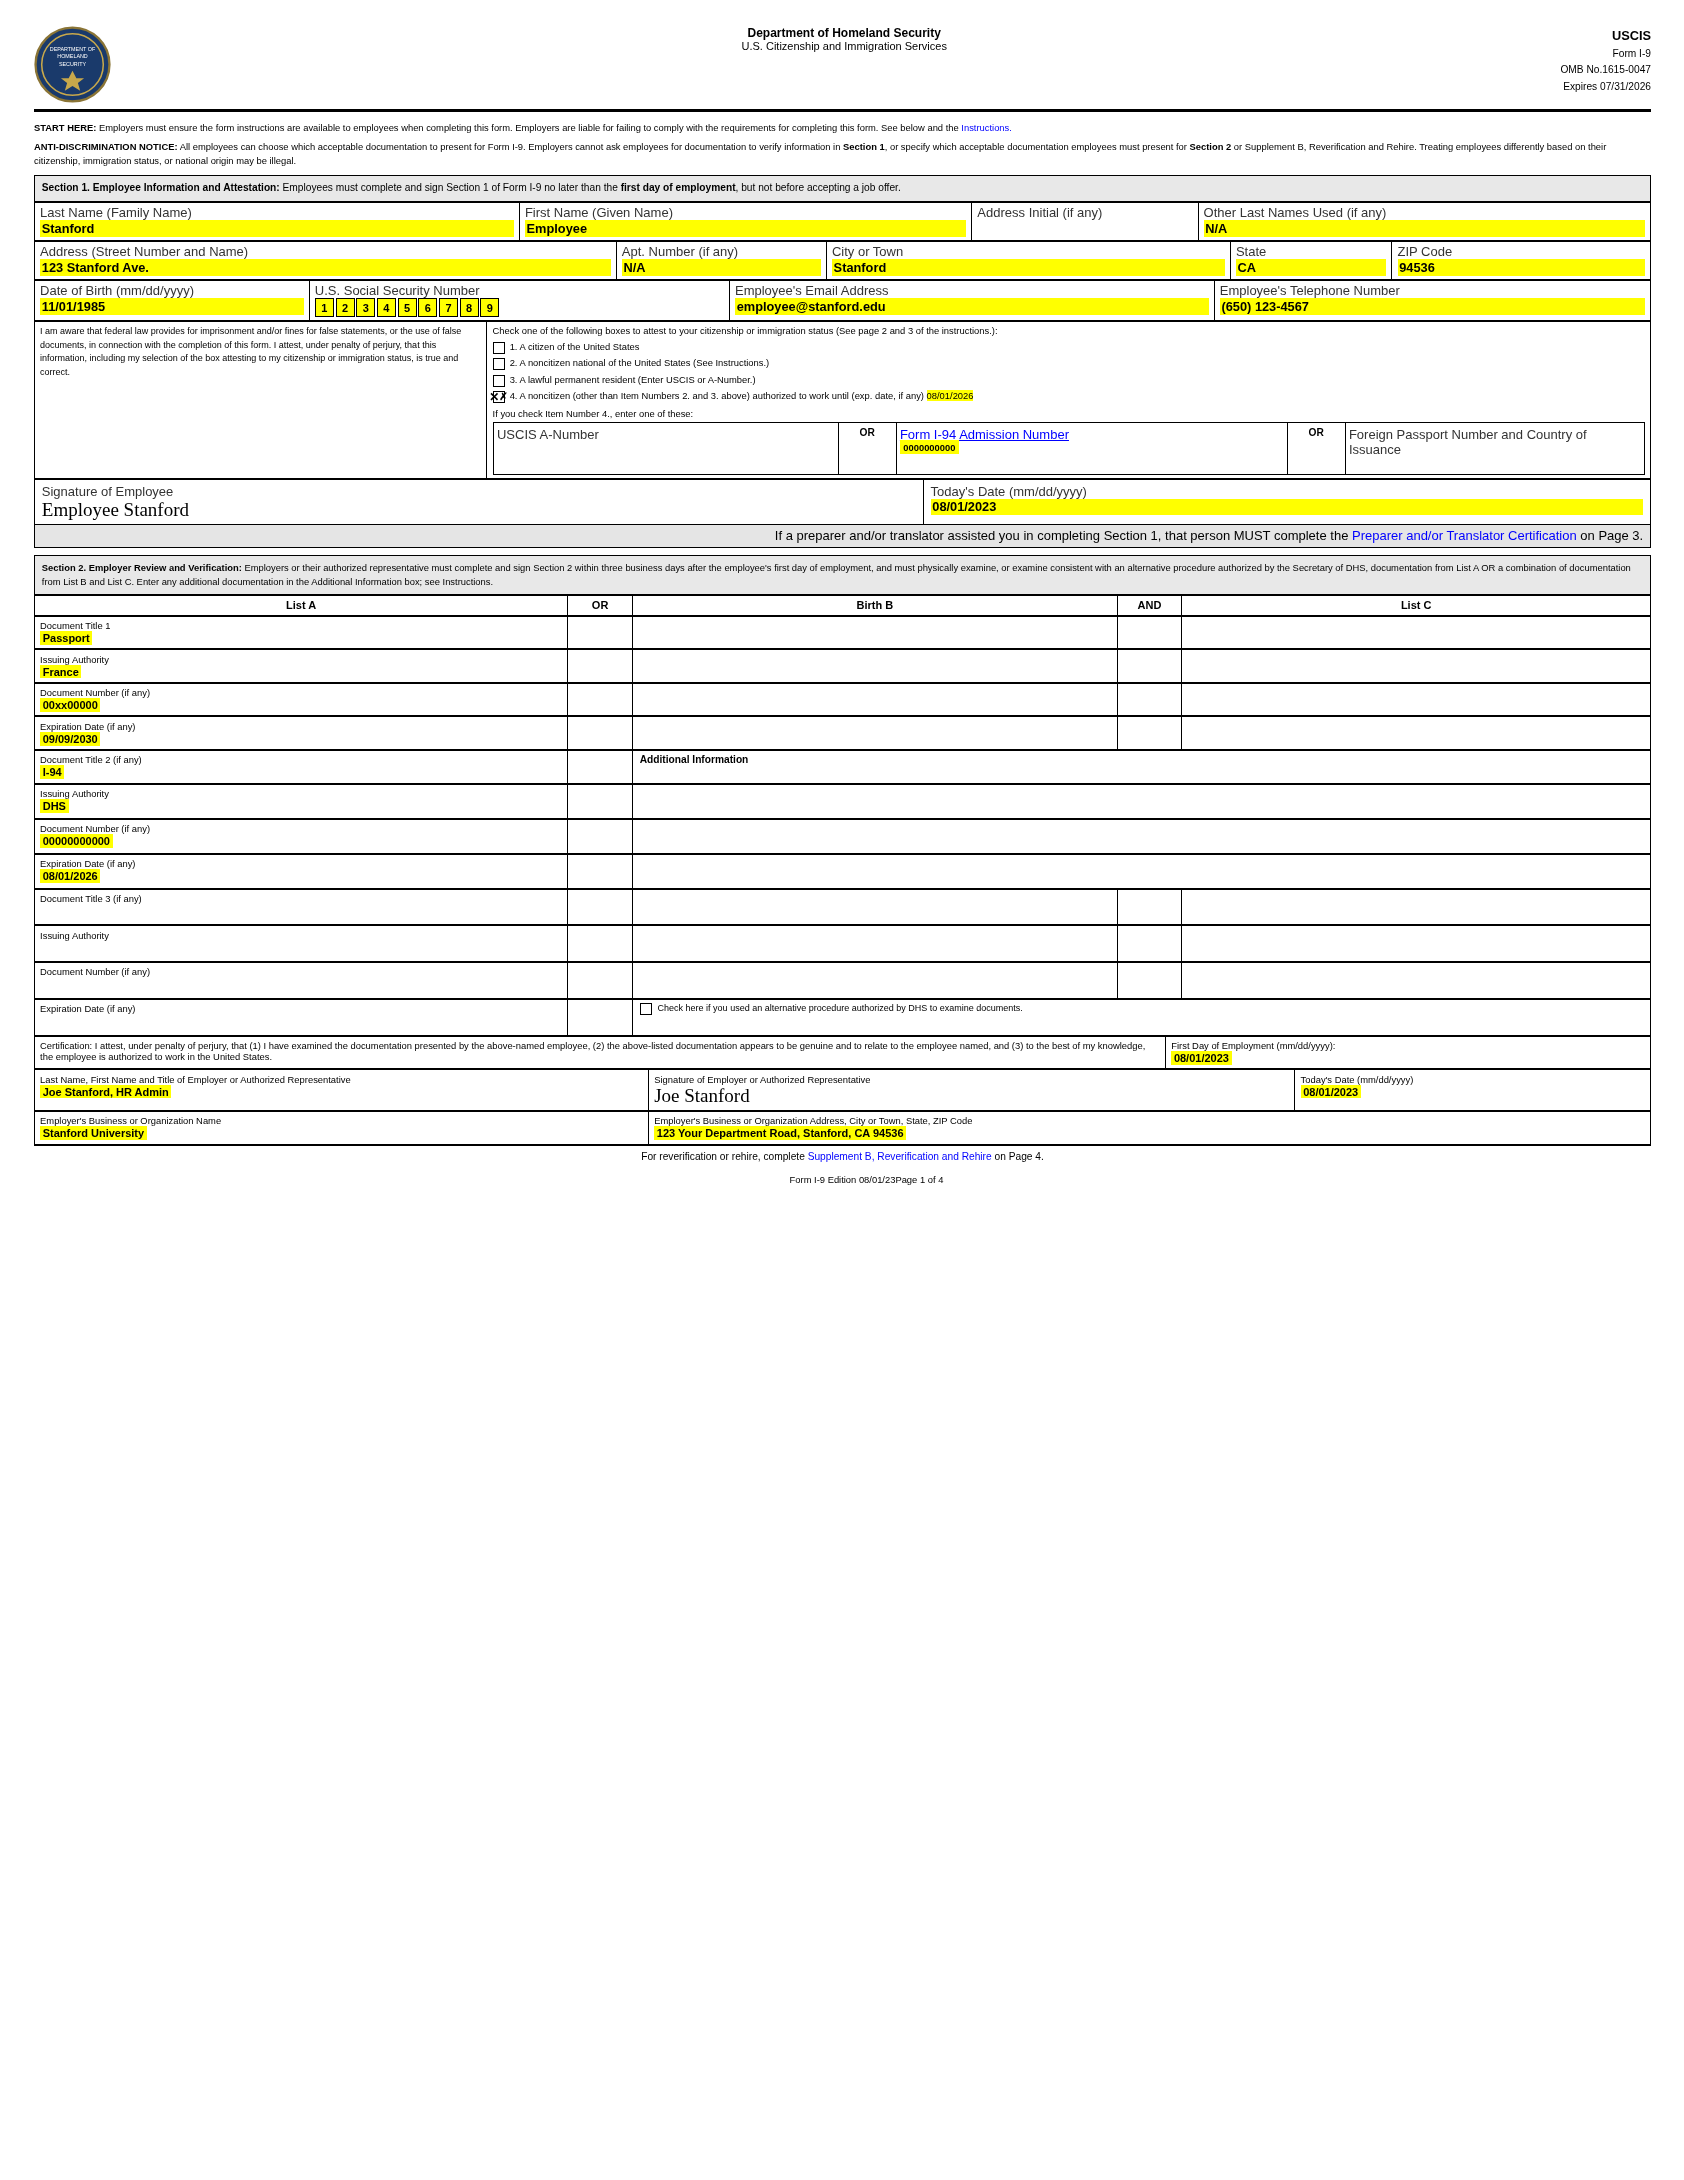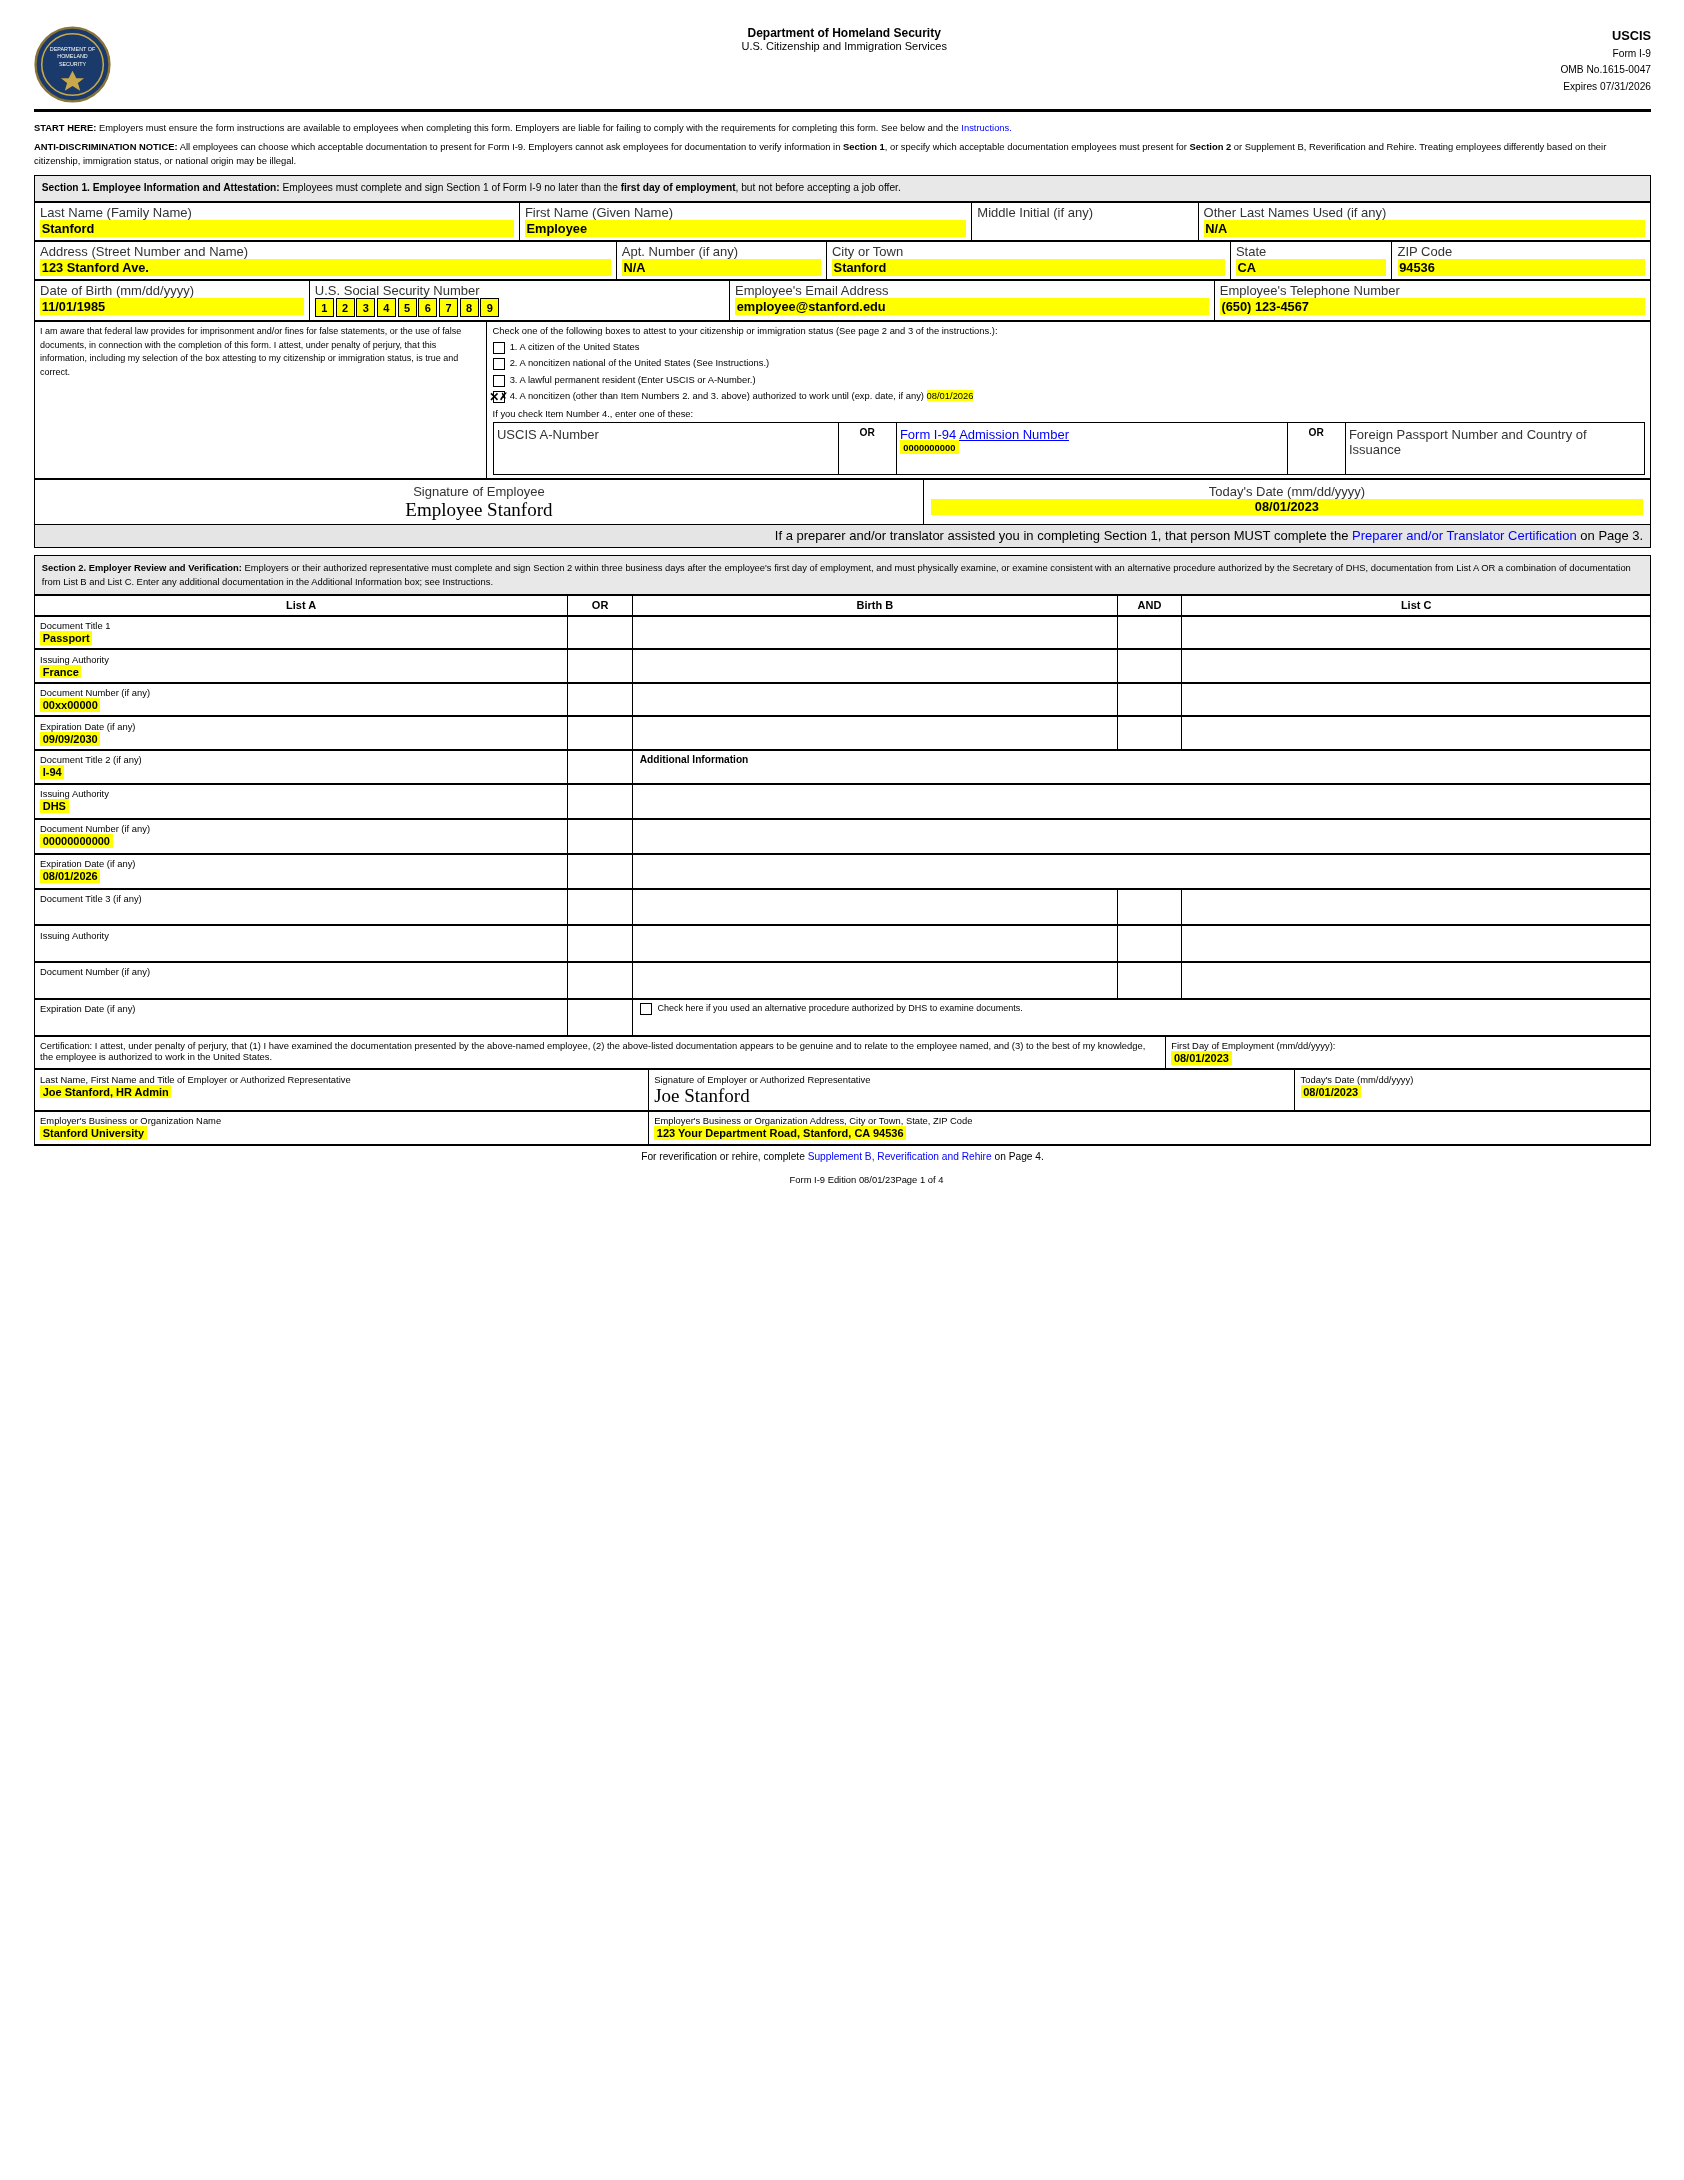--- a/index.html
+++ b/index.html
@@ -146,21 +146,20 @@
     
     .sig-table {
       width: 100%;
       border-collapse: collapse;
       border: 0.9px solid #000;
     }
     .sig-table td {
       border: 0.9px solid #000;
       padding: 3.4px 6.8px;
       vertical-align: top;
-      text-align: center;
     }
     .sig-font {
       font-family: 'Brush Script MT', cursive;
       font-size: 19px;
     }
 
     
     .sec2-header {
       background-color: #e8e8e8;
       border: 0.9px solid #000;
@@ -318,21 +317,21 @@
       <tr>
     <td style="width:30%;">
       <span class="field-label">Last Name (Family Name)</span>
       <span class="field-value">Stanford</span>
     </td>
     <td style="width:28%;">
       <span class="field-label">First Name (Given Name)</span>
       <span class="field-value">Employee</span>
     </td>
     <td style="width:14%;">
-      <span class="field-label">Middle Initial (if any)</span>
+      <span class="field-label">Address Initial (if any)</span>
       <span class="field-value" style="background:transparent;"></span>
     </td>
     <td style="width:28%;">
       <span class="field-label">Other Last Names Used (if any)</span>
       <span class="field-value">N/A</span>
     </td>
   </tr>
 </tbody>
   </table>
 

